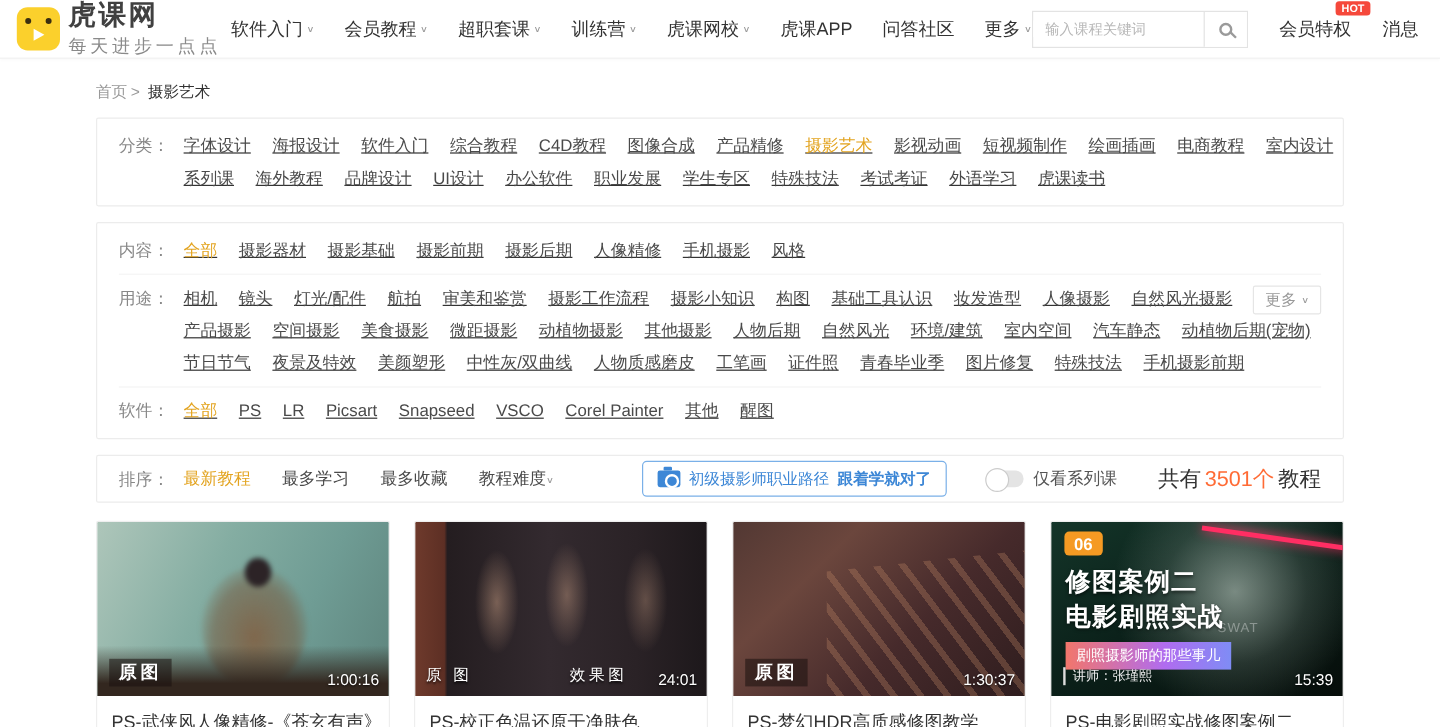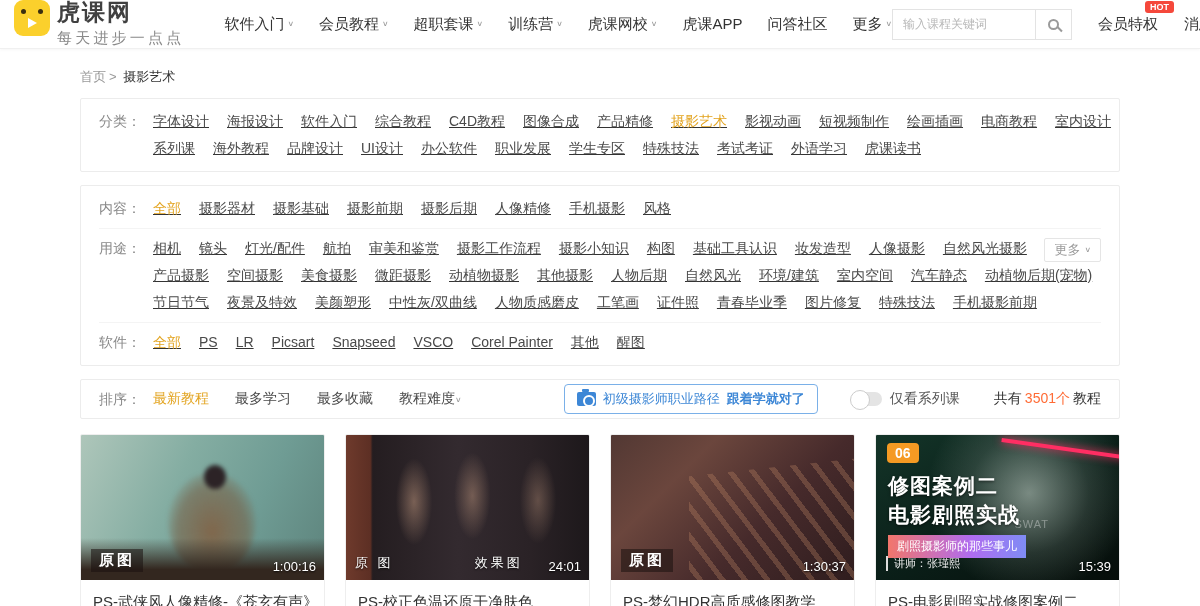--- a/index.html
+++ b/index.html
@@ -3,21 +3,21 @@
 <meta charset="utf-8">
 <title>虎课网</title>
 <style>
   * { margin:0; padding:0; box-sizing:border-box; }
   html,body { width:1200px; height:606px; overflow:hidden; background:#fff;
     font-family:"Liberation Sans","DejaVu Sans",sans-serif; color:#333; }
 
   
   .topbar { height:49px; display:flex; align-items:center; padding:0 14px;
     border-bottom:1px solid #f0f0f0; box-shadow:0 1px 3px rgba(0,0,0,.04); }
-  .logo { display:flex; align-items:flex-start; gap:7px; margin-right:40px; cursor:pointer; }
+  .logo { display:flex; align-items:center; gap:7px; margin-right:8px; cursor:pointer; }
   .logo-icon { width:36px; height:36px; background:#fbd02c; border-radius:9px; position:relative; flex-shrink:0; }
   .logo-icon::before { content:''; position:absolute; top:9px; left:7px; width:5px; height:5px;
     background:#3a2e10; border-radius:50%; box-shadow:17px 0 0 #3a2e10; }
   .logo-icon::after { content:''; position:absolute; left:14px; top:18px;
     border-left:9px solid #fff; border-top:5px solid transparent; border-bottom:5px solid transparent; }
   .logo-title { font-size:23px; font-weight:bold; color:#404040; letter-spacing:2px; line-height:1.05; }
   .logo-tagline { font-size:15px; color:#8a8a8a; letter-spacing:3.2px; margin-top:4px; white-space:nowrap; }
   .nav { display:flex; gap:25px; font-size:15px; color:#333; align-items:center; }
   .nav-item { display:flex; align-items:center; gap:3px; cursor:pointer; white-space:nowrap; }
   .chev { display:none; font-size:9px; color:#999; transform:scaleY(.8); }
@@ -70,21 +70,21 @@
   .promo-bold { font-weight:bold; }
   .cam { width:19px; height:14px; background:#3d87d6; border-radius:2px; position:relative; flex-shrink:0; }
   .cam::before { content:''; position:absolute; top:-3px; left:5px; width:7px; height:3px;
     background:#3d87d6; border-radius:1px; }
   .cam::after { content:''; position:absolute; top:3px; left:6px; width:8px; height:8px;
     border:2px solid #fff; border-radius:50%; }
   .toggle-wrap { margin-left:34px; display:flex; align-items:center; gap:8px; font-size:14px; color:#555; }
   .toggle { width:30px; height:14px; background:#e4e4e4; border-radius:7px; position:relative; cursor:pointer; flex-shrink:0; }
   .toggle::before { content:''; position:absolute; left:-2px; top:-2px; width:18px; height:18px;
     background:#fff; border:1px solid #ccc; border-radius:50%; }
-  .count { margin-left:34px; font-size:14px; color:#333; white-space:nowrap; }
+  .count { margin-left:34px; font-size:18px; color:#333; white-space:nowrap; }
   .count-num { color:#ff6b35; margin:0 3px; }
 
   
   .cards { display:grid; grid-template-columns:repeat(4,1fr); gap:20px; }
   .card { border:1px solid #eee; border-radius:2px; background:#fff; overflow:hidden; cursor:pointer; }
   .thumb { height:145px; position:relative; overflow:hidden; }
   .duration { position:absolute; right:8px; bottom:6px; color:#fff; font-size:13px;
     text-shadow:0 1px 2px rgba(0,0,0,.85); z-index:5; }
   .card-title { padding:13px 12px 16px; font-size:15px; color:#333; white-space:nowrap; overflow:hidden; }
 

